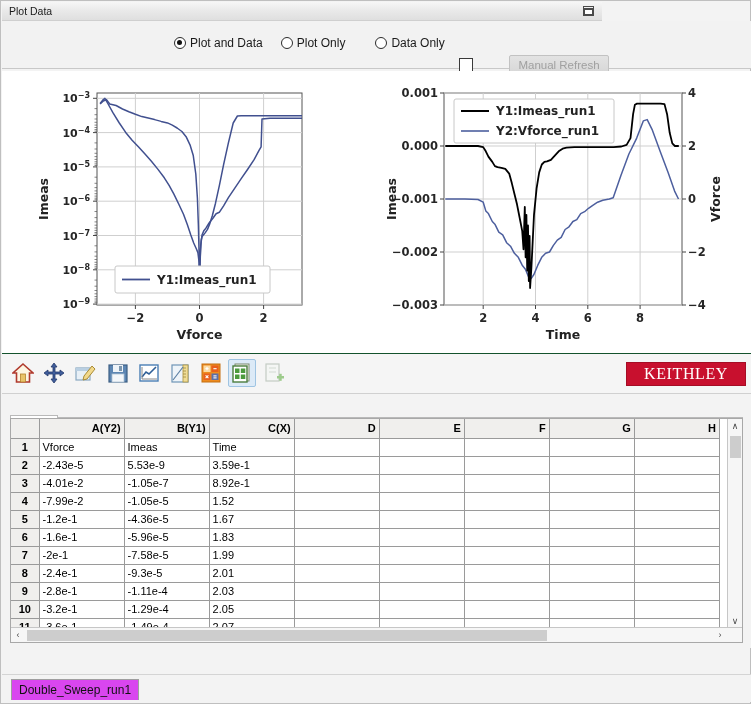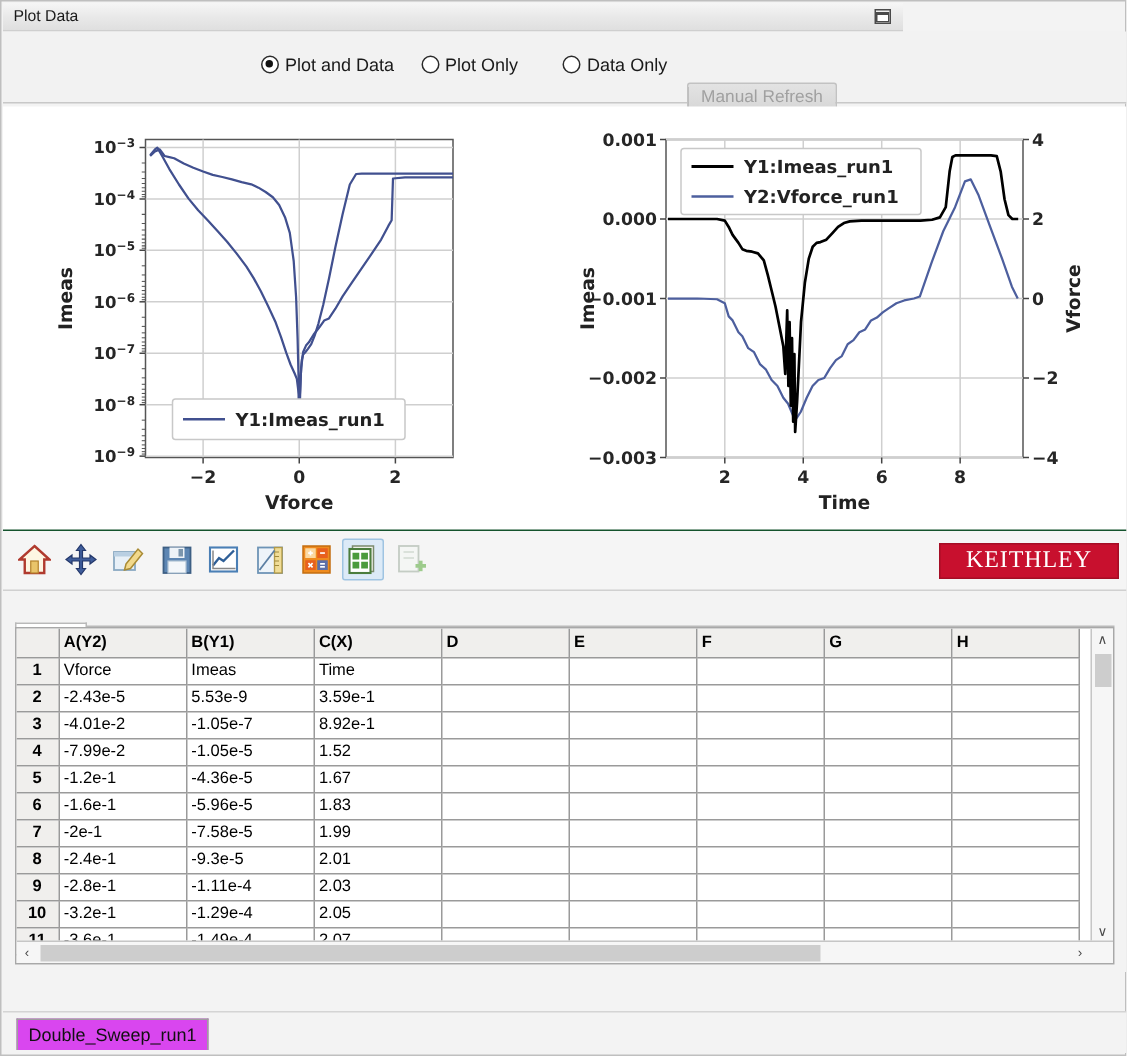--- a/index.html
+++ b/index.html
@@ -109,21 +109,21 @@
   .opt-check {
     position: absolute;
     left: 457px; top: 37px;
     width: 14px; height: 14px;
     border: 1.4px solid #3a3a3a;
     background: #fff;
     box-sizing: border-box;
   }
   .refresh-btn {
     position: absolute;
-    left: 456px; top: 34px;
+    left: 507px; top: 34px;
     width: 100px; height: 20px;
     background: linear-gradient(to bottom, #e3e3e3, #d6d6d6);
     border: 1px solid #c2c2c2;
     border-radius: 2px;
     color: #a0a0a0;
     font-size: 11.5px;
     text-align: center;
     line-height: 19px;
     box-sizing: border-box;
     white-space: nowrap;
@@ -232,21 +232,21 @@
     border-right: 1px solid #9a9a9a;
     border-bottom: 1px solid #9a9a9a;
     height: 18px;
     box-sizing: border-box;
     padding: 0 3px;
     overflow: hidden;
     white-space: nowrap;
   }
   table.sheet thead th {
     background: #f0efed;
-    text-align: left;
+    text-align: right;
     font-weight: bold;
     font-size: 11px;
     color: #000;
     height: 19px;
     border-top: none;
   }
   table.sheet td.rownum {
     background: #f0efed;
     text-align: center;
     font-weight: bold;

